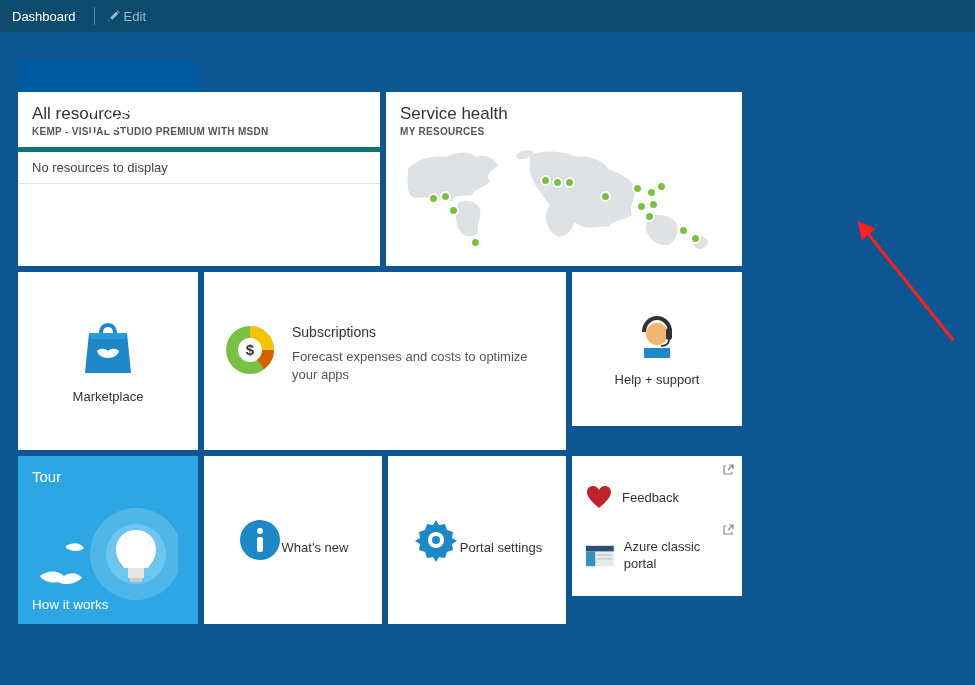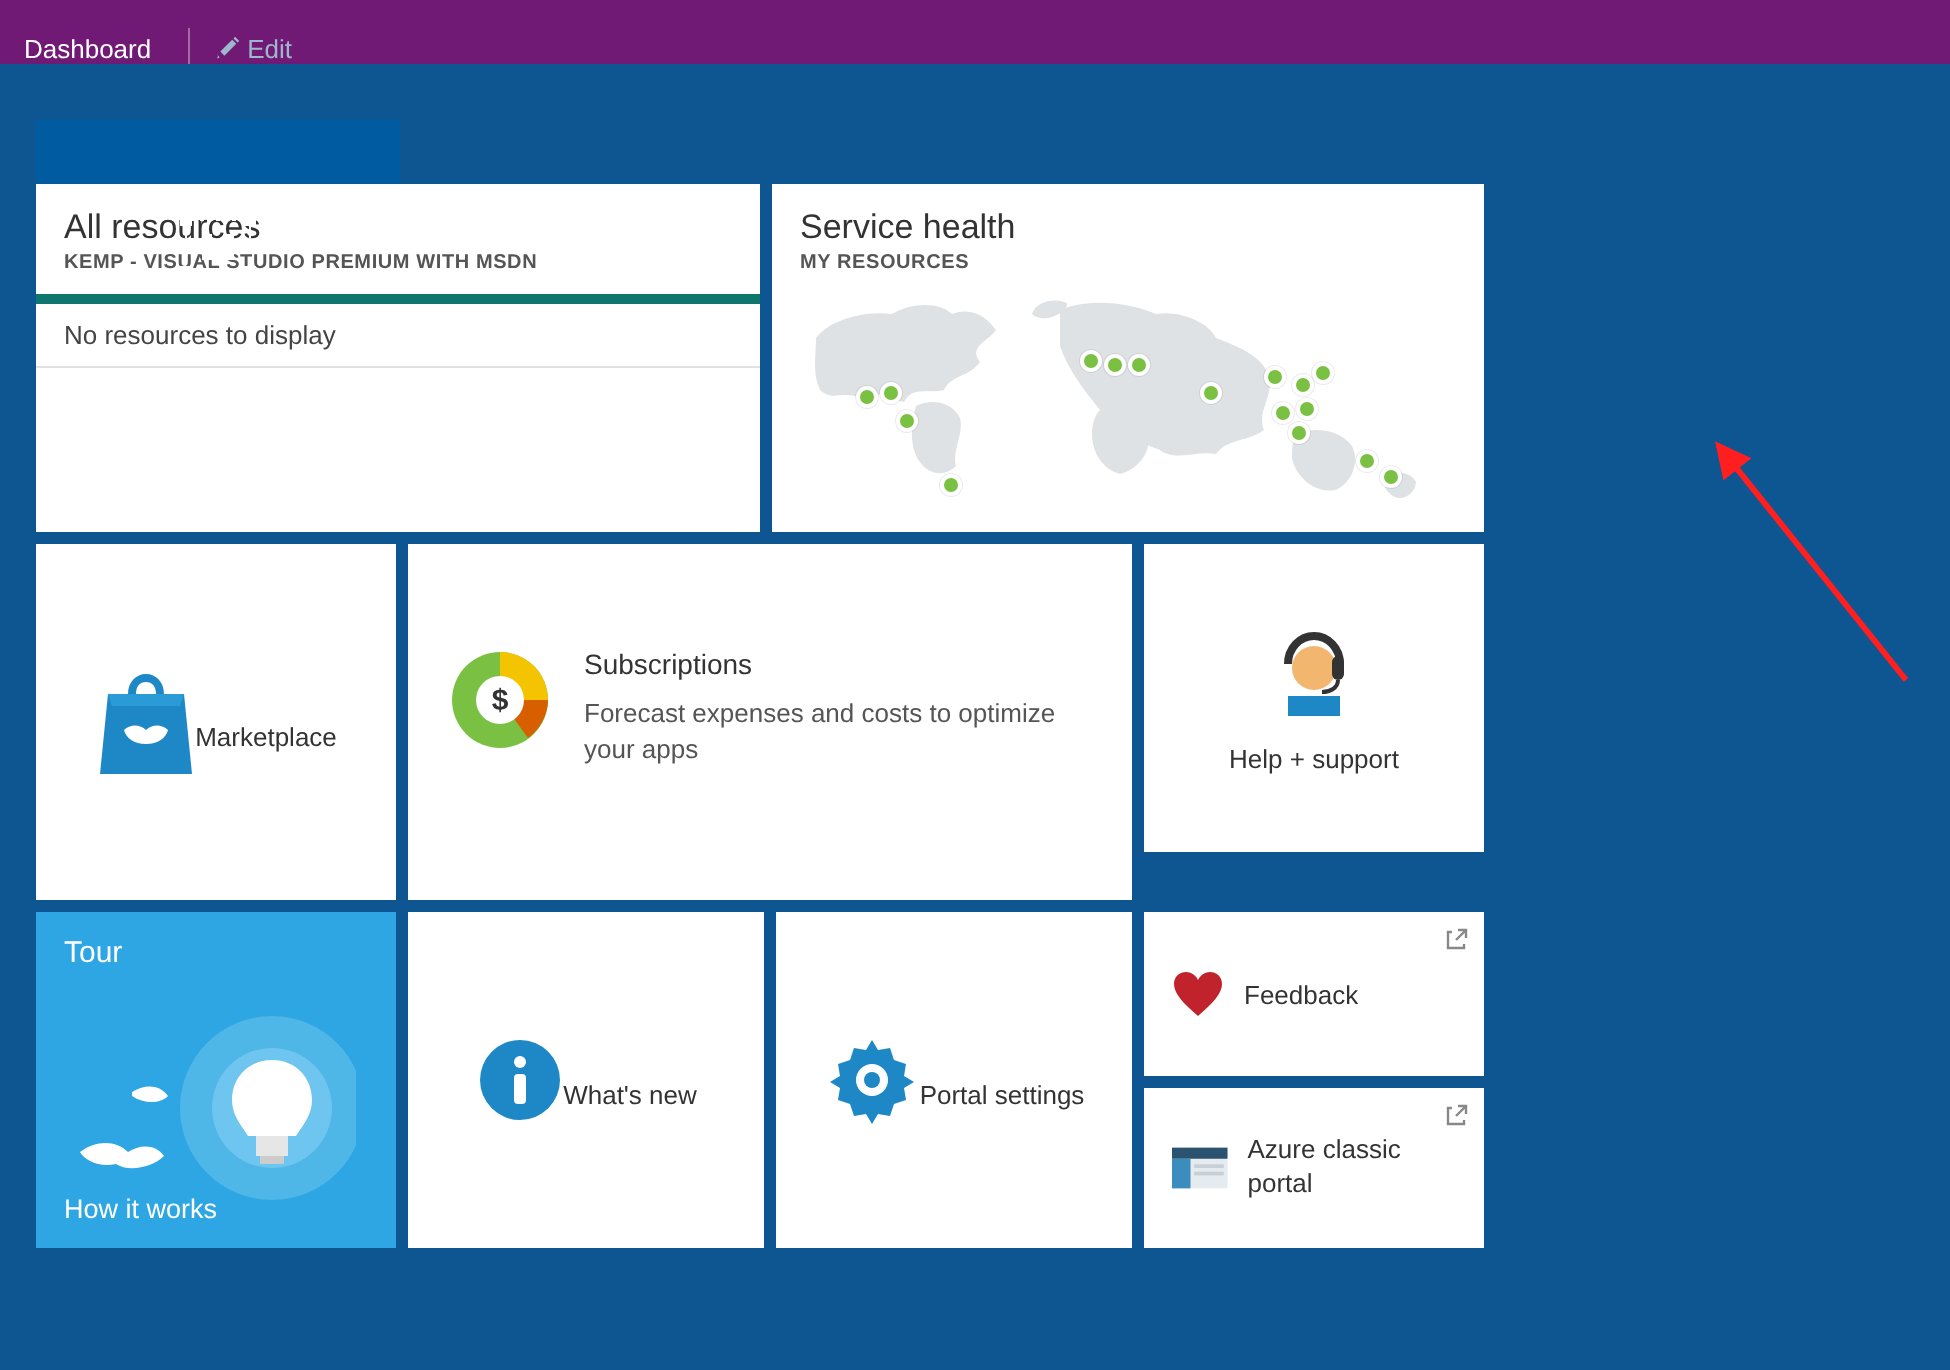--- a/index.html
+++ b/index.html
@@ -1,19 +1,19 @@
 <!DOCTYPE html>
 <html><head>
 <meta charset="utf-8">
 <style>
 * { margin: 0; padding: 0; box-sizing: border-box; font-family: "Segoe UI", Arial, sans-serif; }
 body { width: 975px; height: 685px; background: #0d5692; overflow: hidden; position: relative; }
 
 
-.topbar { height: 32px; background: #701a75; display: flex; align-items: flex-end; padding: 0 12px; color: #fff; font-size: 13px; }
+.topbar { height: 32px; background: #0c4a6e; display: flex; align-items: center; padding: 0 12px; color: #fff; font-size: 13px; }
 .topbar .title { margin-right: 18px; }
 .topbar .sep { width: 1px; height: 18px; background: rgba(255,255,255,.35); margin-right: 12px; }
 .topbar .edit { display: flex; align-items: center; color: #9fb7cd; cursor: pointer; }
 .topbar .edit svg { margin-right: 4px; }
 
 
 .dash { position: relative; padding: 28px 0 0 18px; }
 
 
 .tile { background: #fff; position: absolute; box-shadow: 0 0 0 rgba(0,0,0,0); }
@@ -29,21 +29,21 @@
 .svc { left: 386px; top: 60px; width: 356px; height: 174px; }
 .svc .map { position: relative; margin: 0 14px 10px; height: 108px; }
 
 
 .deploy { left: 748px; top: 60px; width: 182px; height: 170px; background: #005ba1; color: #bfe0ff; display: flex; flex-direction: column; align-items: center; justify-content: center; font-size: 12px; }
 .deploy .ico { width: 50px; height: 40px; position: relative; margin-bottom: 16px; }
 .deploy .txt1 { font-size: 12.5px; color: #d9ecff; text-align: center; }
 .deploy .txt2 { font-size: 12.5px; color: #d9ecff; text-align: center; }
 
 
-.mkt { left: 18px; top: 240px; width: 180px; height: 178px; display: flex; flex-direction: row; align-items: center; justify-content: center; }
+.mkt { left: 18px; top: 240px; width: 180px; height: 178px; display: flex; flex-direction: column; align-items: center; justify-content: center; }
 .label { font-size: 13px; color: #333; margin-top: 14px; }
 
 .subs { left: 204px; top: 240px; width: 362px; height: 178px; padding: 52px 20px 20px; }
 .subs .row { display: flex; }
 .subs .txtcol { margin-left: 16px; }
 .subs .title2 { font-size: 14px; color: #333; margin-bottom: 8px; }
 .subs .desc { font-size: 13px; color: #555; line-height: 1.4; max-width: 250px; }
 
 .help { left: 572px; top: 240px; width: 170px; height: 154px; display: flex; flex-direction: column; align-items: center; justify-content: center; }
 
@@ -53,21 +53,21 @@
 .tour .bt { position: absolute; bottom: 12px; left: 14px; font-size: 13.5px; }
 .tour .bulb { position: absolute; right: 20px; top: 44px; }
 
 .whats { left: 204px; top: 424px; width: 178px; height: 168px; display: flex; flex-direction: row; align-items: center; justify-content: center; }
 .portal { left: 388px; top: 424px; width: 178px; height: 168px; display: flex; flex-direction: row; align-items: center; justify-content: center; }
 
 .feedback { left: 572px; top: 424px; width: 170px; height: 82px; display: flex; align-items: center; padding: 0 14px; position: absolute; }
 .feedback .fblbl { margin-left: 10px; font-size: 13px; color: #333; }
 .ext { position: absolute; top: 8px; right: 8px; }
 
-.classic { left: 572px; top: 512px; width: 170px; height: 80px; display: flex; align-items: center; padding: 0 14px; position: absolute; }
+.classic { left: 572px; top: 484px; width: 170px; height: 80px; display: flex; align-items: center; padding: 0 14px; position: absolute; }
 .classic .cllbl { margin-left: 10px; font-size: 13px; color: #333; line-height: 1.3; }
 
 
 .arrow { position: absolute; left: 853px; top: 220px; pointer-events: none; }
 
 
 .dot { position: absolute; width: 11px; height: 11px; border-radius: 50%; background: #7ac143; border: 2px solid #fff; box-shadow: 0 0 0 .5px rgba(0,0,0,.08);}
 </style>
 </head>
 <body>

